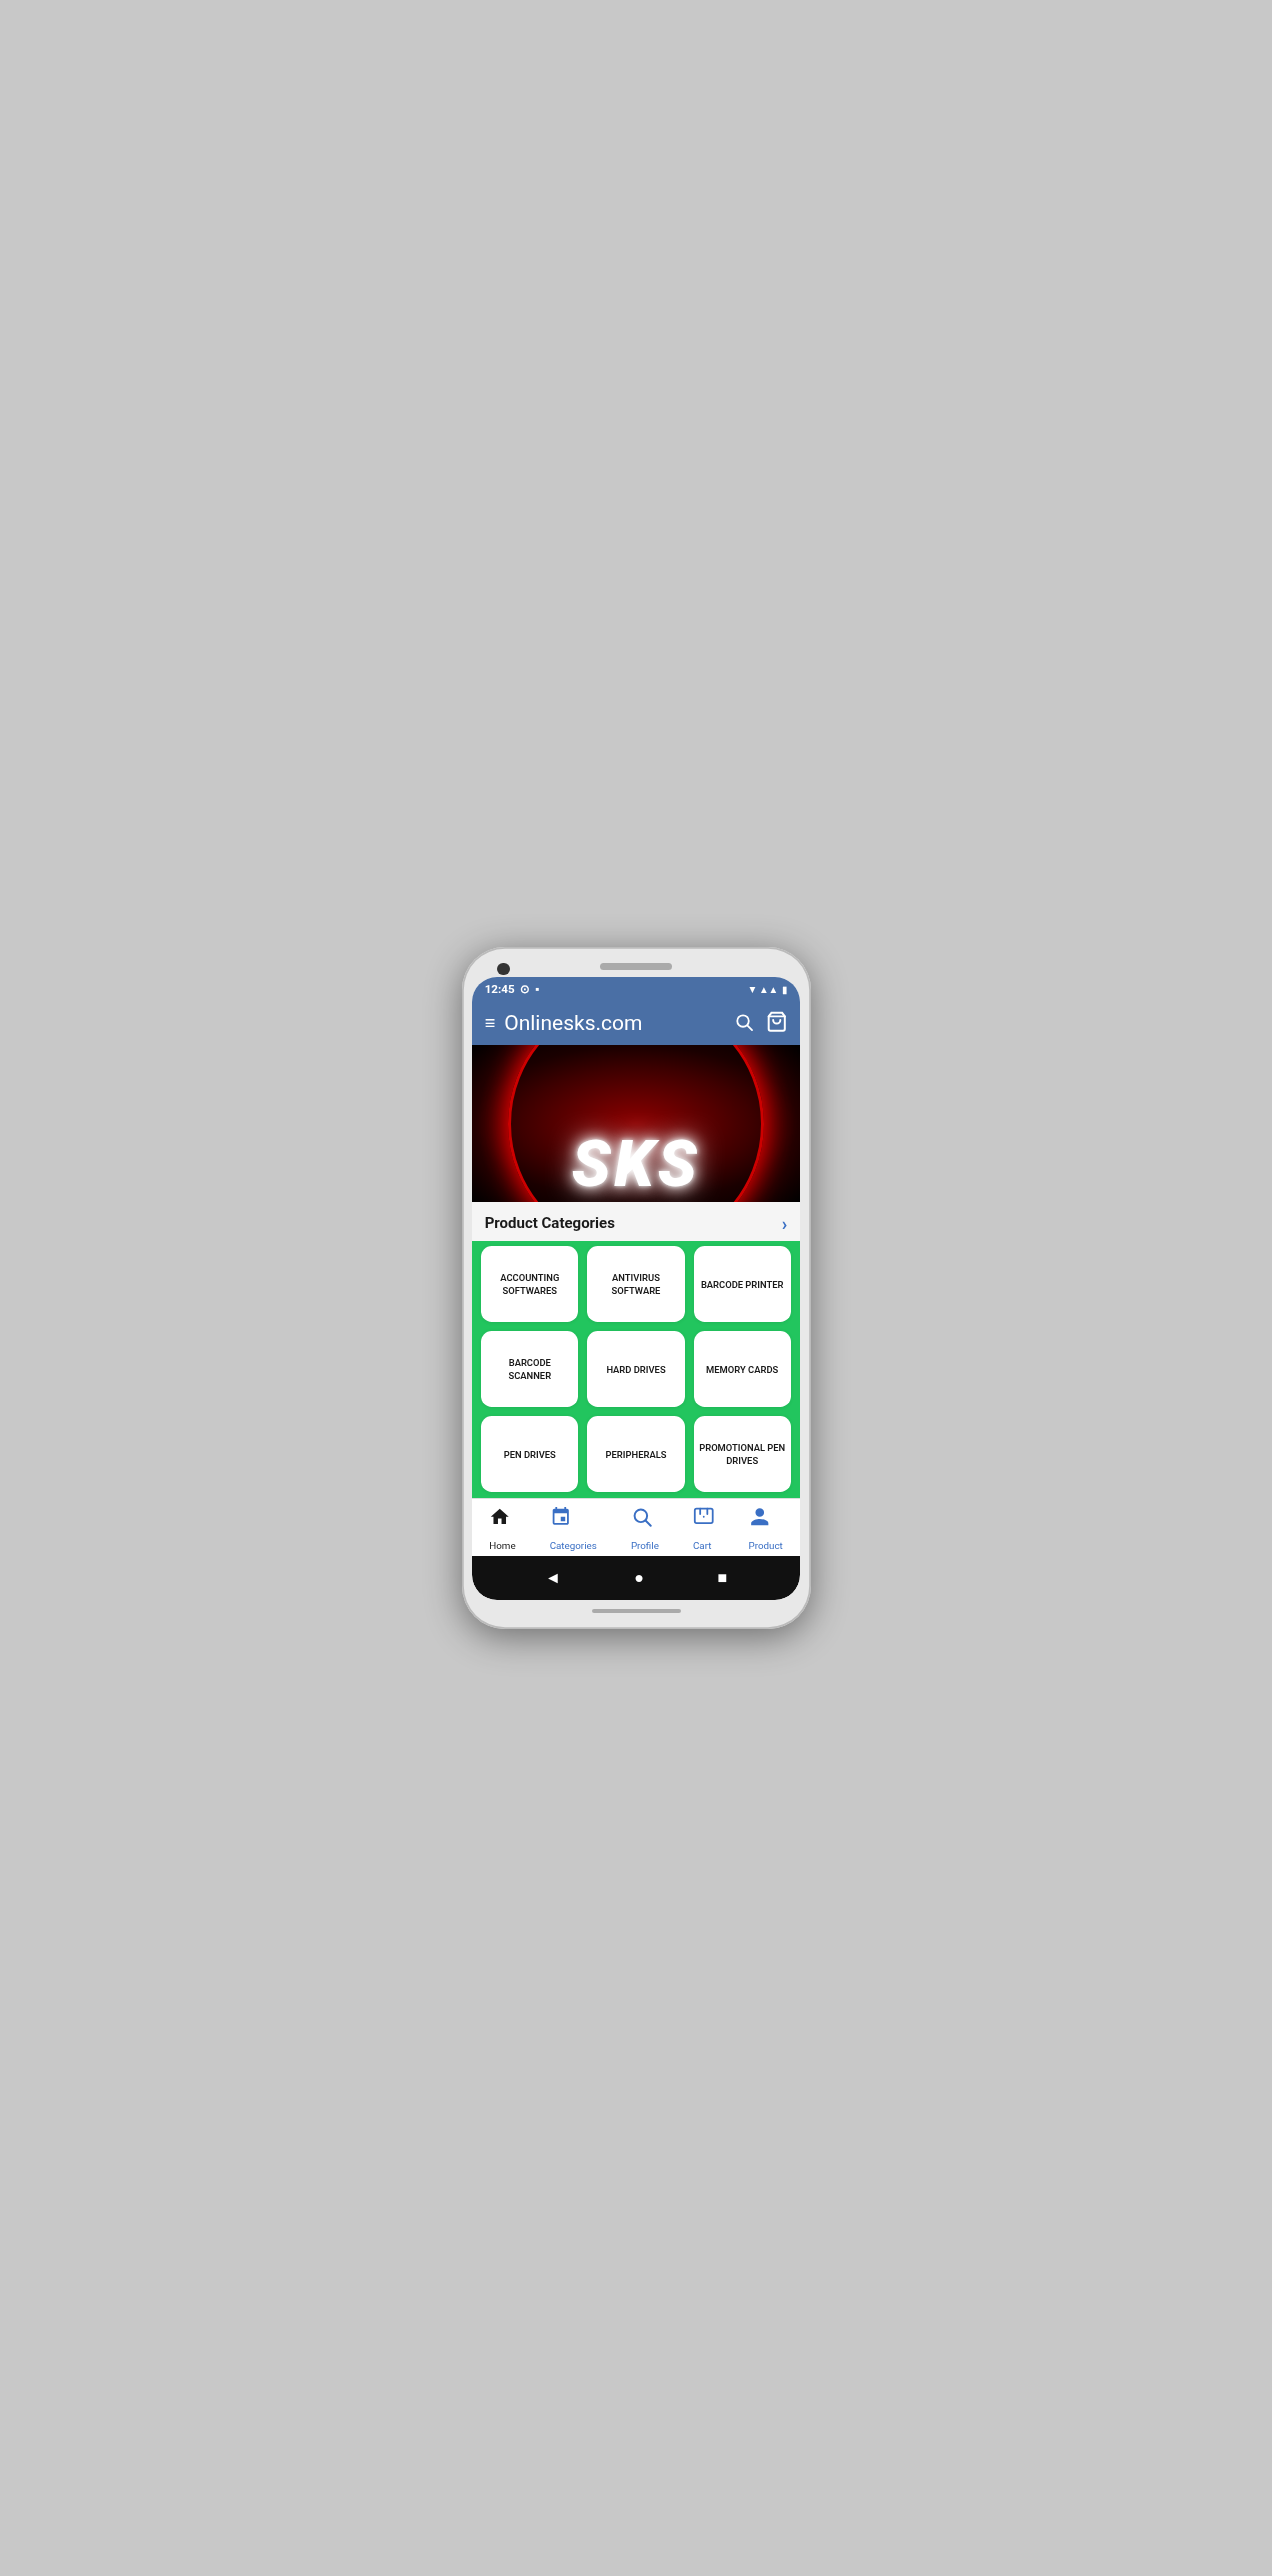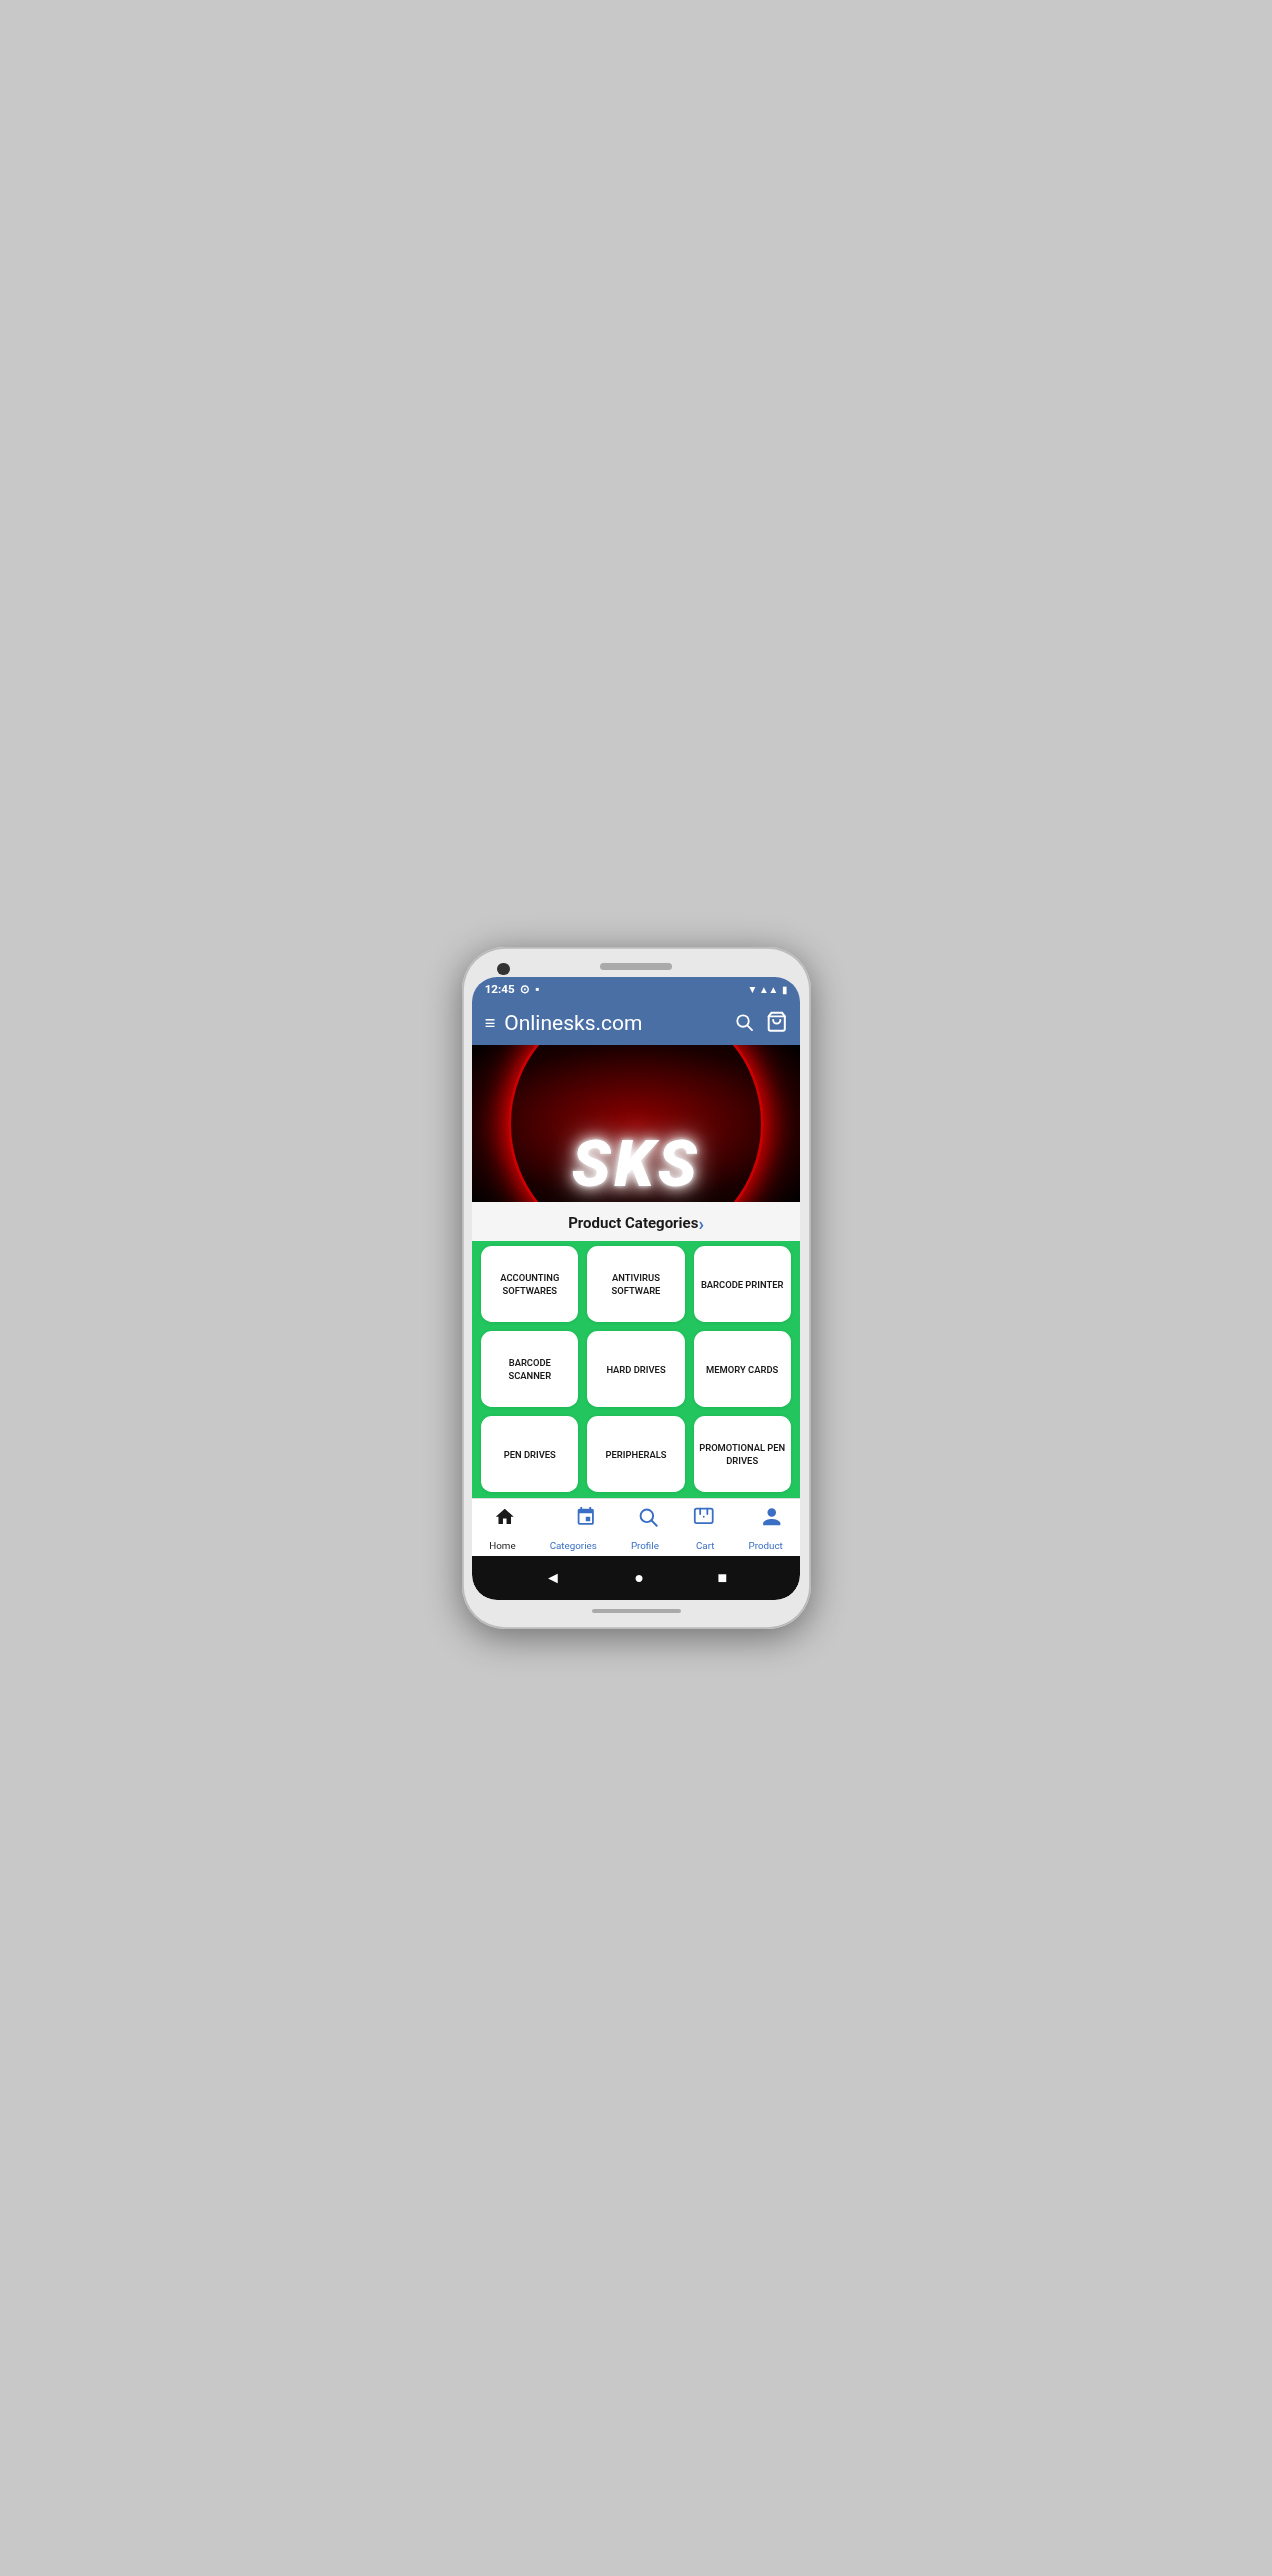--- a/index.html
+++ b/index.html
@@ -111,21 +111,21 @@
       text-shadow: 0 0 13.4px #fff, 0 0 27px #fff, 0 0 4.5px #ccc;
       letter-spacing: 3.6px;
       position: relative;
       z-index: 1;
       font-style: italic;
     }
 
     
     .section-header {
       display: flex;
-      justify-content: center;
+      justify-content: space-between;
       align-items: center;
       padding: 10.7px 12.5px 7.2px 12.5px;
       background: #f5f5f5;
     }
     .section-title {
       font-size: 15px;
       font-weight: 700;
       color: #1a1a1a;
     }
     .section-arrow {
@@ -170,21 +170,21 @@
       border-top: 0.9px solid #ddd;
       display: flex;
       justify-content: space-around;
       align-items: center;
       padding: 7.2px 0 5.4px 0;
     }
 
     .nav-item {
       display: flex;
       flex-direction: column;
-      align-items: flex-end;
+      align-items: flex-start;
       gap: 7px;
       cursor: pointer;
     }
 
     .nav-icon {
       font-size: 19.7px;
     }
 
     .nav-label {
       font-size: 9.8px;

